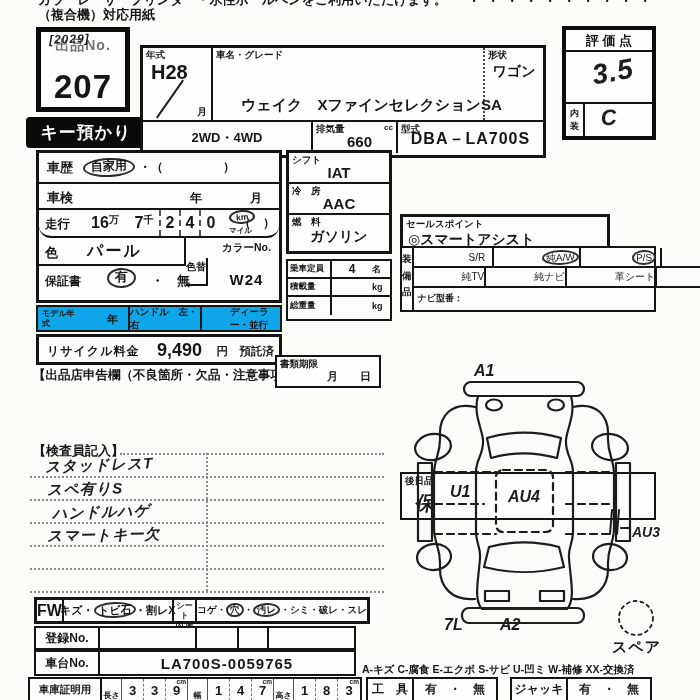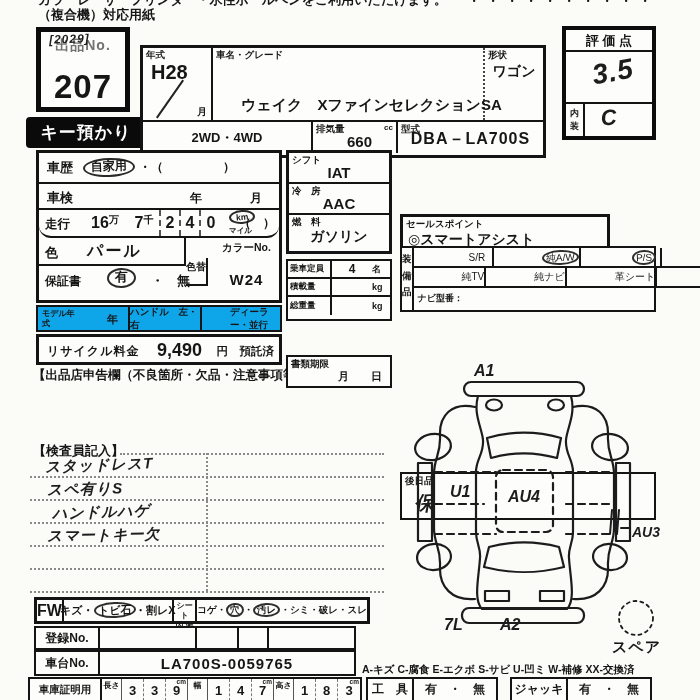--- a/index.html
+++ b/index.html
@@ -106,21 +106,21 @@
   #midA { left:286px; top:150px; width:106px; height:104px; border:3px solid #141414; background:#fdfdfc; display:flex; flex-direction:column; }
   .ma-row { position:relative; height:31px; border-bottom:2px solid #141414; }
   .ma-row:last-child { border-bottom:none; height:32px; }
   .ma-val { position:absolute; bottom:1px; width:100%; text-align:center; font-size:15px; font-weight:700; }
   #midB { left:286px; top:259px; width:106px; height:62px; border:2px solid #141414; background:#fdfdfc; display:flex; flex-direction:column; }
   .mb-row { display:flex; height:18px; border-bottom:2px solid #141414; }
   .mb-row:last-child { border-bottom:none; }
   .mb-lab { width:44px; border-right:2px solid #141414; font-size:8.5px; font-weight:700; display:flex; align-items:center; padding-left:2px; }
   .mb-val { flex:1; font-size:12px; font-weight:700; display:flex; align-items:center; justify-content:center; }
   .mb-unit { width:18px; font-size:9px; font-weight:700; display:flex; align-items:center; }
-  #midC { left:286px; top:324px; width:106px; height:33px; border:2px solid #141414; position:relative; background:#fdfdfc; }
+  #midC { left:275px; top:324px; width:106px; height:33px; border:2px solid #141414; position:relative; background:#fdfdfc; }
   #midC .md { position:absolute; bottom:2px; right:8px; font-size:11px; font-weight:700; }
 
   
   #sales { left:400px; top:150px; width:210px; height:92px; border:3px solid #141414; position:relative; background:#fdfdfc; }
   .s-lines { position:absolute; top:13px; left:5px; font-size:14px; font-weight:700; line-height:18px; white-space:nowrap; }
 
   
   #equip { left:400px; top:246px; width:256px; height:66px; border:2px solid #141414; display:flex; background:#fdfdfc; }
   .e-label { width:17px; border-right:2px solid #141414; font-size:9.5px; font-weight:700; text-align:center; line-height:1.75; padding-top:3px; word-break:break-all; }
   .e-grid { flex:1; display:flex; flex-direction:column; }
@@ -145,21 +145,21 @@
   .fw-sdmg { flex:1; font-size:9.5px; font-weight:700; display:flex; align-items:center; justify-content:center; white-space:nowrap; }
   #regrow { left:34px; top:626px; width:322px; height:24px; border:2px solid #141414; display:flex; background:#fdfdfc; }
   .rg-lab { width:64px; border-right:2px solid #141414; font-size:12px; font-weight:700; display:flex; align-items:center; justify-content:center; }
   .rg-c1 { width:97px; border-right:2px solid #141414; } .rg-c2 { width:42px; border-right:2px solid #141414; }
   .rg-c3 { width:30px; border-right:2px solid #141414; } .rg-c4 { flex:1; }
   #chrow { left:34px; top:650px; width:322px; height:26px; border:2px solid #141414; display:flex; background:#fdfdfc; }
   .ch-lab { width:64px; border-right:2px solid #141414; font-size:12px; font-weight:700; display:flex; align-items:center; justify-content:center; }
   .ch-val { flex:1; font-size:15px; font-weight:700; display:flex; align-items:center; justify-content:center; letter-spacing:1px; }
   #garrow { left:28px; top:677px; width:334px; height:26px; border:2px solid #141414; display:flex; background:#fdfdfc; }
   .gr-label { width:72px; border-right:2px solid #141414; font-size:10.5px; font-weight:700; display:flex; align-items:center; justify-content:center; }
-  .gr-dim { width:20px; border-right:1px solid #555; font-size:8px; font-weight:700; text-align:center; line-height:1.2; padding-top:2px; word-break:break-all; }
+  .gr-dim { width:20px; border-right:1px solid #555; font-size:8px; font-weight:700; text-align:center; line-height:1.2; padding-top:12px; word-break:break-all; }
   .gr-d { width:22px; border-right:1px dashed #777; font-size:13px; font-weight:700; display:flex; align-items:center; justify-content:center; position:relative; }
   .gr-d.last { border-right:1px solid #555; }
   .gr-cm { position:absolute; top:-1px; right:1px; font-size:6.5px; font-weight:700; }
 
   
   #legend { left:362px; top:663px; font-size:10.5px; font-weight:700; white-space:nowrap; }
   #toolsbox { left:366px; top:677px; width:132px; height:25px; border:2px solid #141414; display:flex; background:#fdfdfc; }
   #jackbox { left:510px; top:677px; width:142px; height:25px; border:2px solid #141414; display:flex; background:#fdfdfc; }
   .tb-lab { border-right:2px solid #141414; font-size:12px; font-weight:700; display:flex; align-items:center; justify-content:center; }
   #toolsbox .tb-lab { width:46px; } #jackbox .tb-lab { width:56px; }

